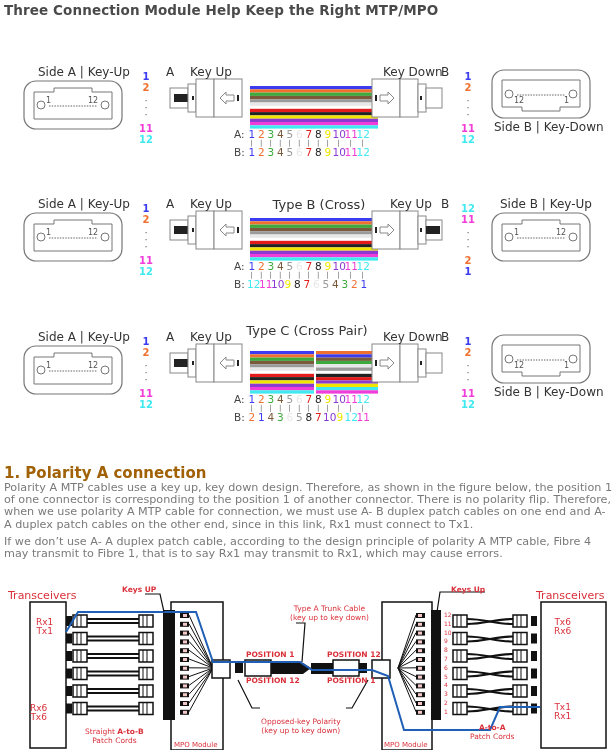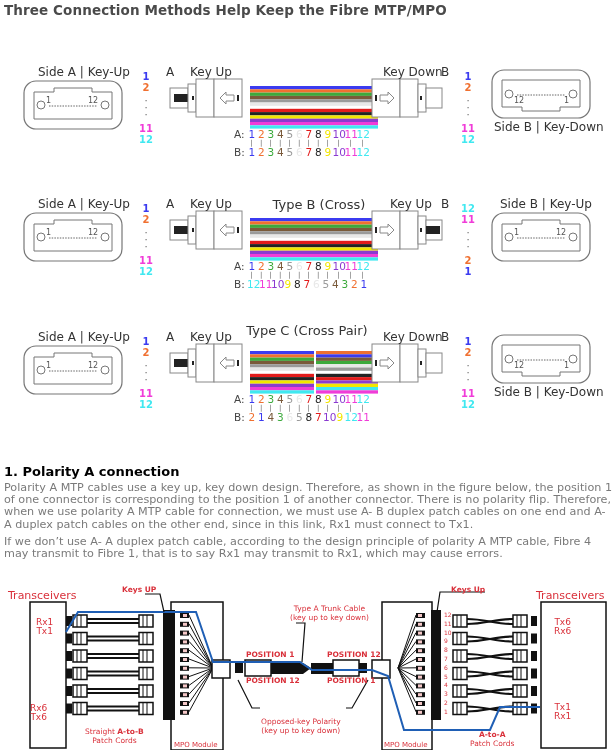--- a/index.html
+++ b/index.html
@@ -7,28 +7,28 @@
          font-family:"DejaVu Sans", sans-serif; color:#555; }
   .abs { position:absolute; }
   .title { left:4px; top:2px; font-size:13.5px; font-weight:bold; color:#4a4a4a; letter-spacing:0.1px; white-space:nowrap; }
   .lbl { font-size:12px; color:#333; white-space:nowrap; }
   .typettl { font-size:13px; color:#333; white-space:nowrap; }
   .num { font-size:10px; font-weight:bold; line-height:11px; }
   .dots { font-size:10px; color:#666; line-height:7px; }
   .map { font-size:10.5px; line-height:12px; white-space:nowrap; letter-spacing:0; }
   .map span.c { display:inline-block; text-align:center; width:9.5px; }
   .map span.c2 { width:12px; }
-  .section-h { left:4px; top:464px; font-size:13px; font-weight:bold; color:#000000; }
+  .section-h { left:4px; top:464px; font-size:15px; font-weight:bold; color:#a16207; }
   .para { left:4px; width:608px; font-size:11.2px; line-height:12.2px; color:#7a7a7a; }
   .red { color:#d9303a; }
 </style>
 </head>
 <body>
 
-<div class="abs title">Three Connection Methods Help Keep the Fibre MTP/MPO</div>
+<div class="abs title">Three Connection Module Help Keep the Right MTP/MPO</div>
 
 <div id="diagrams">
     <div class="abs" style="left: 0px; top: 55px; width: 614px; height: 125px;">
       <svg class="abs" style="left:0;top:0" width="614" height="125">
         <g>
           <rect x="24" y="26" width="98" height="48" rx="12" ry="12" fill="none" stroke="#777" stroke-width="1.2"></rect>
           <path d="M34 37 L54 37 L54 33 L92 33 L92 37 L112 37 L112 64 L34 64 Z" fill="none" stroke="#777" stroke-width="1"></path>
           <circle cx="41" cy="50" r="4" fill="none" stroke="#777" stroke-width="1"></circle>
           <circle cx="105" cy="50" r="4" fill="none" stroke="#777" stroke-width="1"></circle>
           <line x1="49" y1="51" x2="97" y2="51" stroke="#666" stroke-width="1" stroke-dasharray="1.5,1.2"></line>
@@ -564,19 +564,19 @@
   <div class="abs red" style="left:261px; top:137px; font-size:7.5px; text-align:center; line-height:9px;">
     <div>Opposed-key Polarity</div>
     <div>(key up to key down)</div>
   </div>
 
   <div class="abs red" style="left:85px; top:147px; font-size:7.5px; text-align:center; line-height:9px;">
     <div><span>Straight </span><b>A-to-B</b></div>
     <div>Patch Cords</div>
   </div>
   <div class="abs red" style="left:470px; top:143px; font-size:7.5px; text-align:center; line-height:9px;">
-    <div style="font-weight:bold;margin-top:7px;">A-to-A</div>
+    <div style="font-weight:bold;">A-to-A</div>
     <div>Patch Cords</div>
   </div>
 
   <div class="abs red" style="left:174px; top:161px; font-size:7px;">MPO Module</div>
   <div class="abs red" style="left:384px; top:161px; font-size:7px;">MPO Module</div>
 </div>
 
 </body></html>

